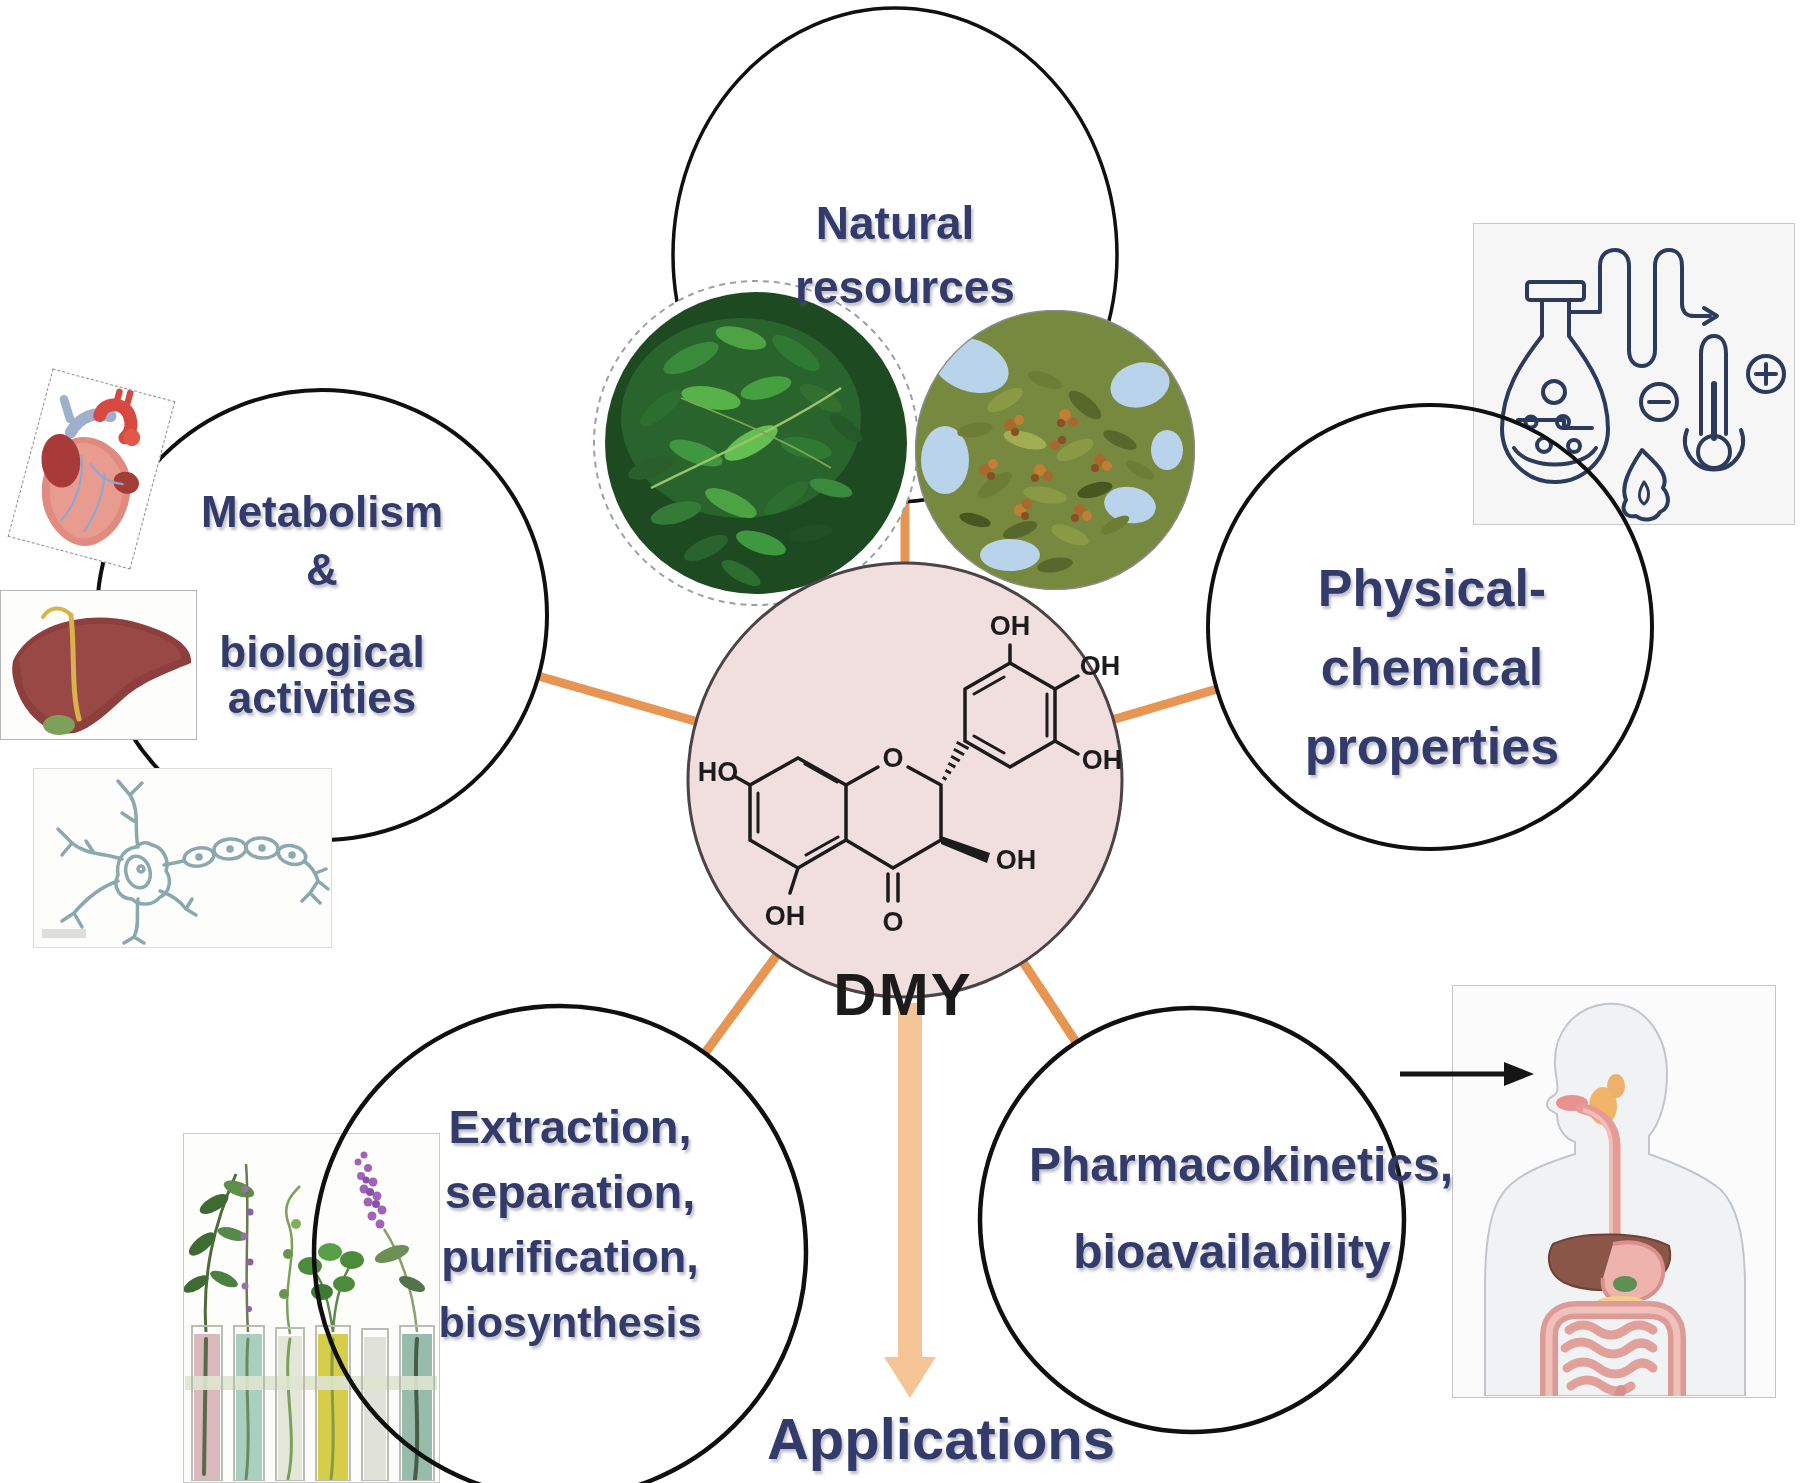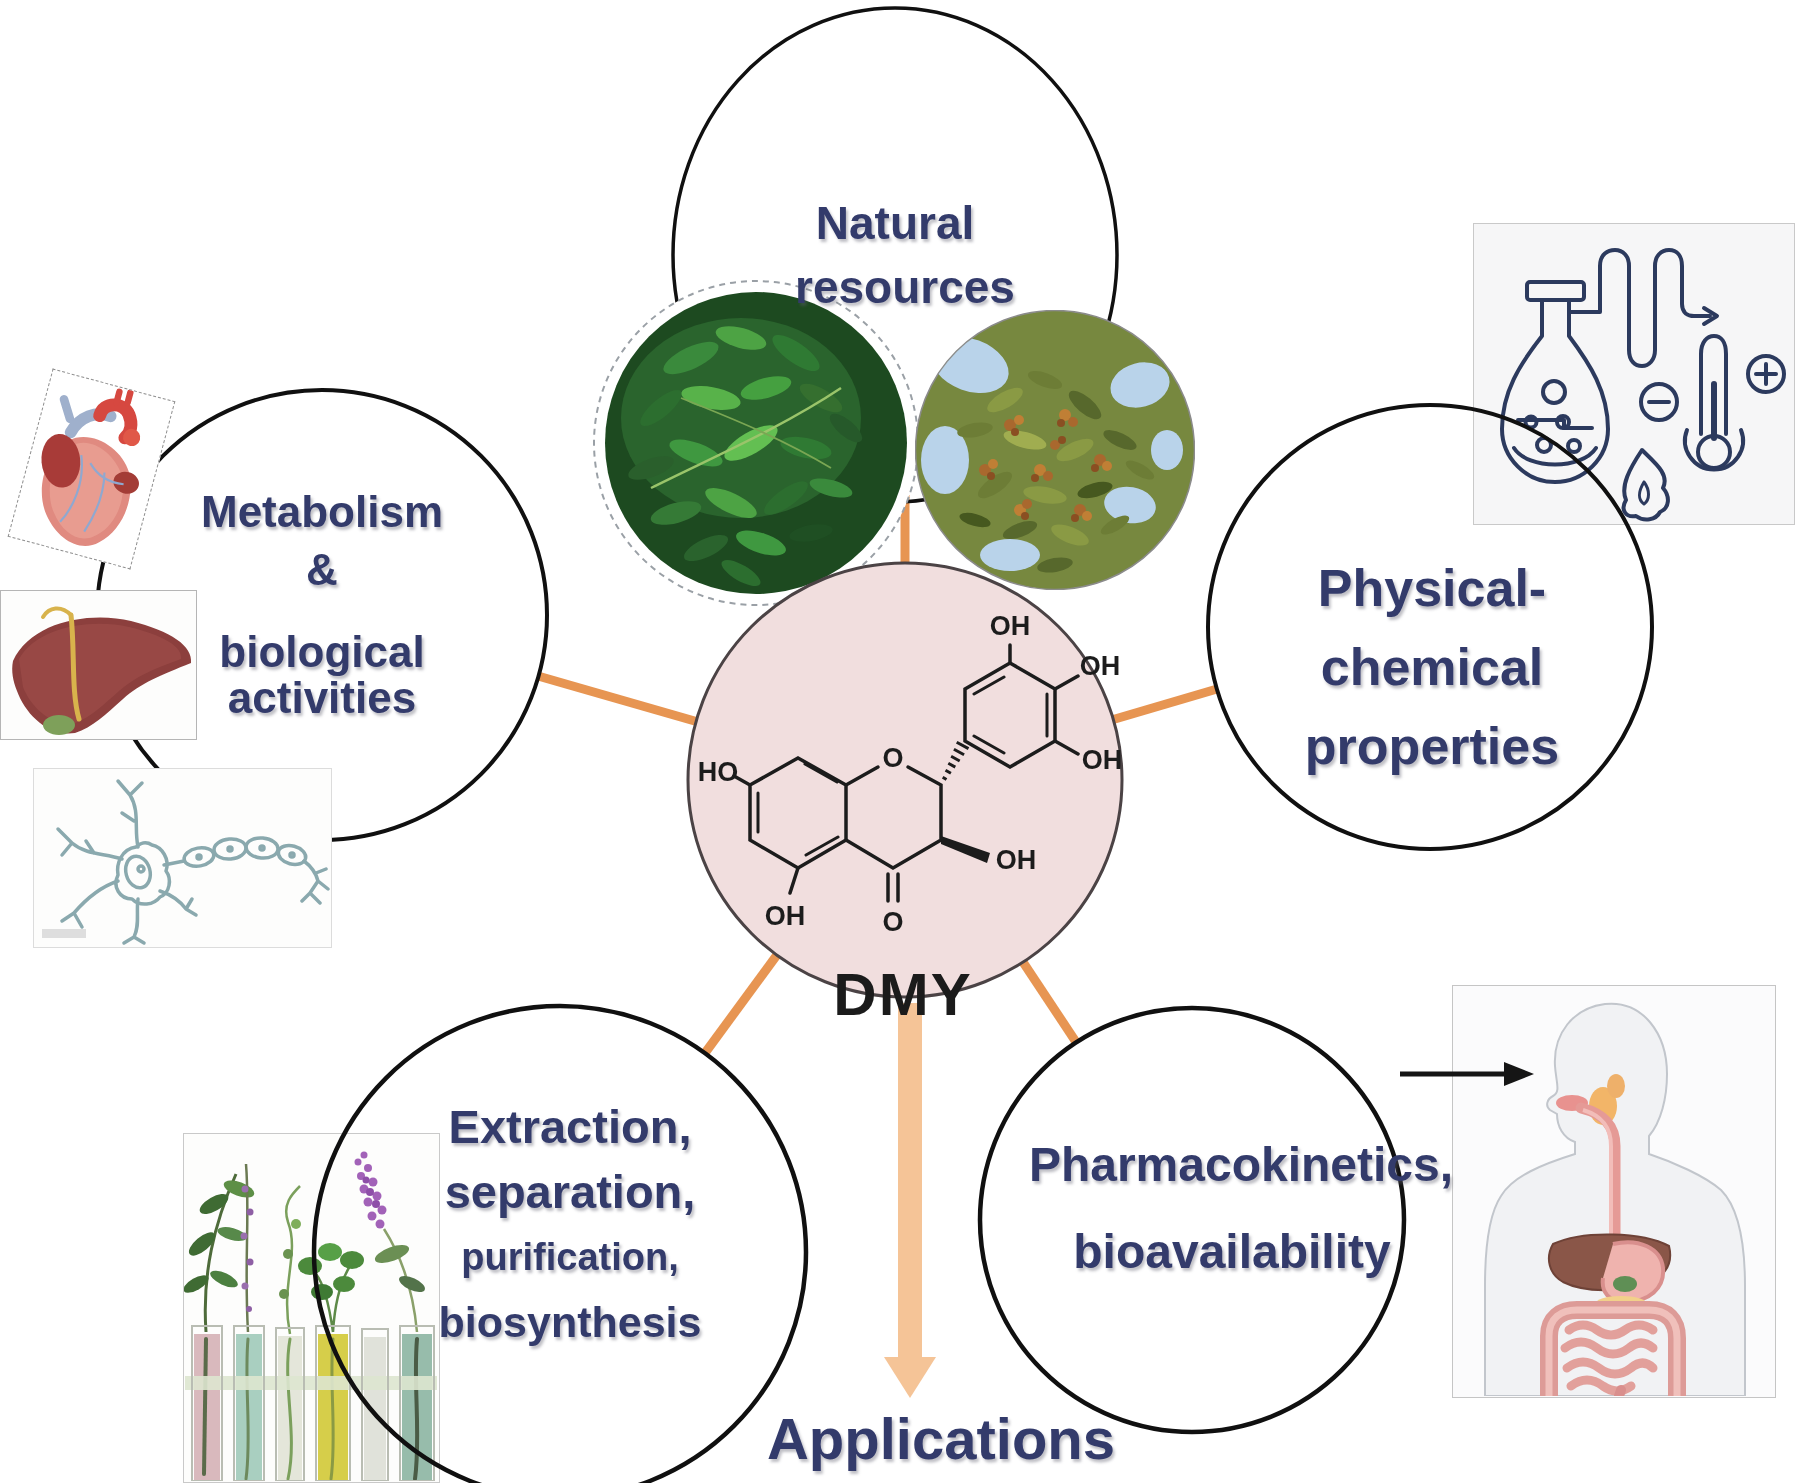--- a/index.html
+++ b/index.html
@@ -371,21 +371,21 @@
   <div class="node-line" style="left:322px;top:570px;font-size:44px;z-index:6;">&amp;</div>
   <div class="node-line" style="left:322px;top:645px;font-size:44px;z-index:6;margin-top:7px;">biological</div>
   <div class="node-line" style="left:322px;top:698px;font-size:44px;z-index:6;">activities</div>
 
   <div class="node-line" style="left:1432px;top:588px;font-size:52px;z-index:6;text-align:center;">Physical-</div>
   <div class="node-line" style="left:1432px;top:667px;font-size:52px;z-index:6;">chemical</div>
   <div class="node-line" style="left:1432px;top:746px;font-size:52px;z-index:6;">properties</div>
 
   <div class="node-line" style="left:570px;top:1126px;font-size:47px;z-index:6;">Extraction,</div>
   <div class="node-line" style="left:570px;top:1191px;font-size:47px;z-index:6;">separation,</div>
-  <div class="node-line" style="left:570px;top:1257px;font-size:38px;z-index:6;">purification,</div>
+  <div class="node-line" style="left:570px;top:1257px;font-size:45px;z-index:6;">purification,</div>
   <div class="node-line" style="left:570px;top:1322px;font-size:43px;z-index:6;">biosynthesis</div>
 
   <div class="node-line" style="left:1241px;top:1164px;font-size:48px;z-index:6;">Pharmacokinetics,</div>
   <div class="node-line" style="left:1232px;top:1251px;font-size:48px;z-index:6;">bioavailability</div>
 
   <div class="node-line" style="left:941px;top:1438px;font-size:58px;z-index:6;">Applications</div>
 
   <div class="dmy-label" style="left:903px;top:950px;font-size:60px;z-index:6;margin-top:44px;">DMY</div>
 
 </div>

